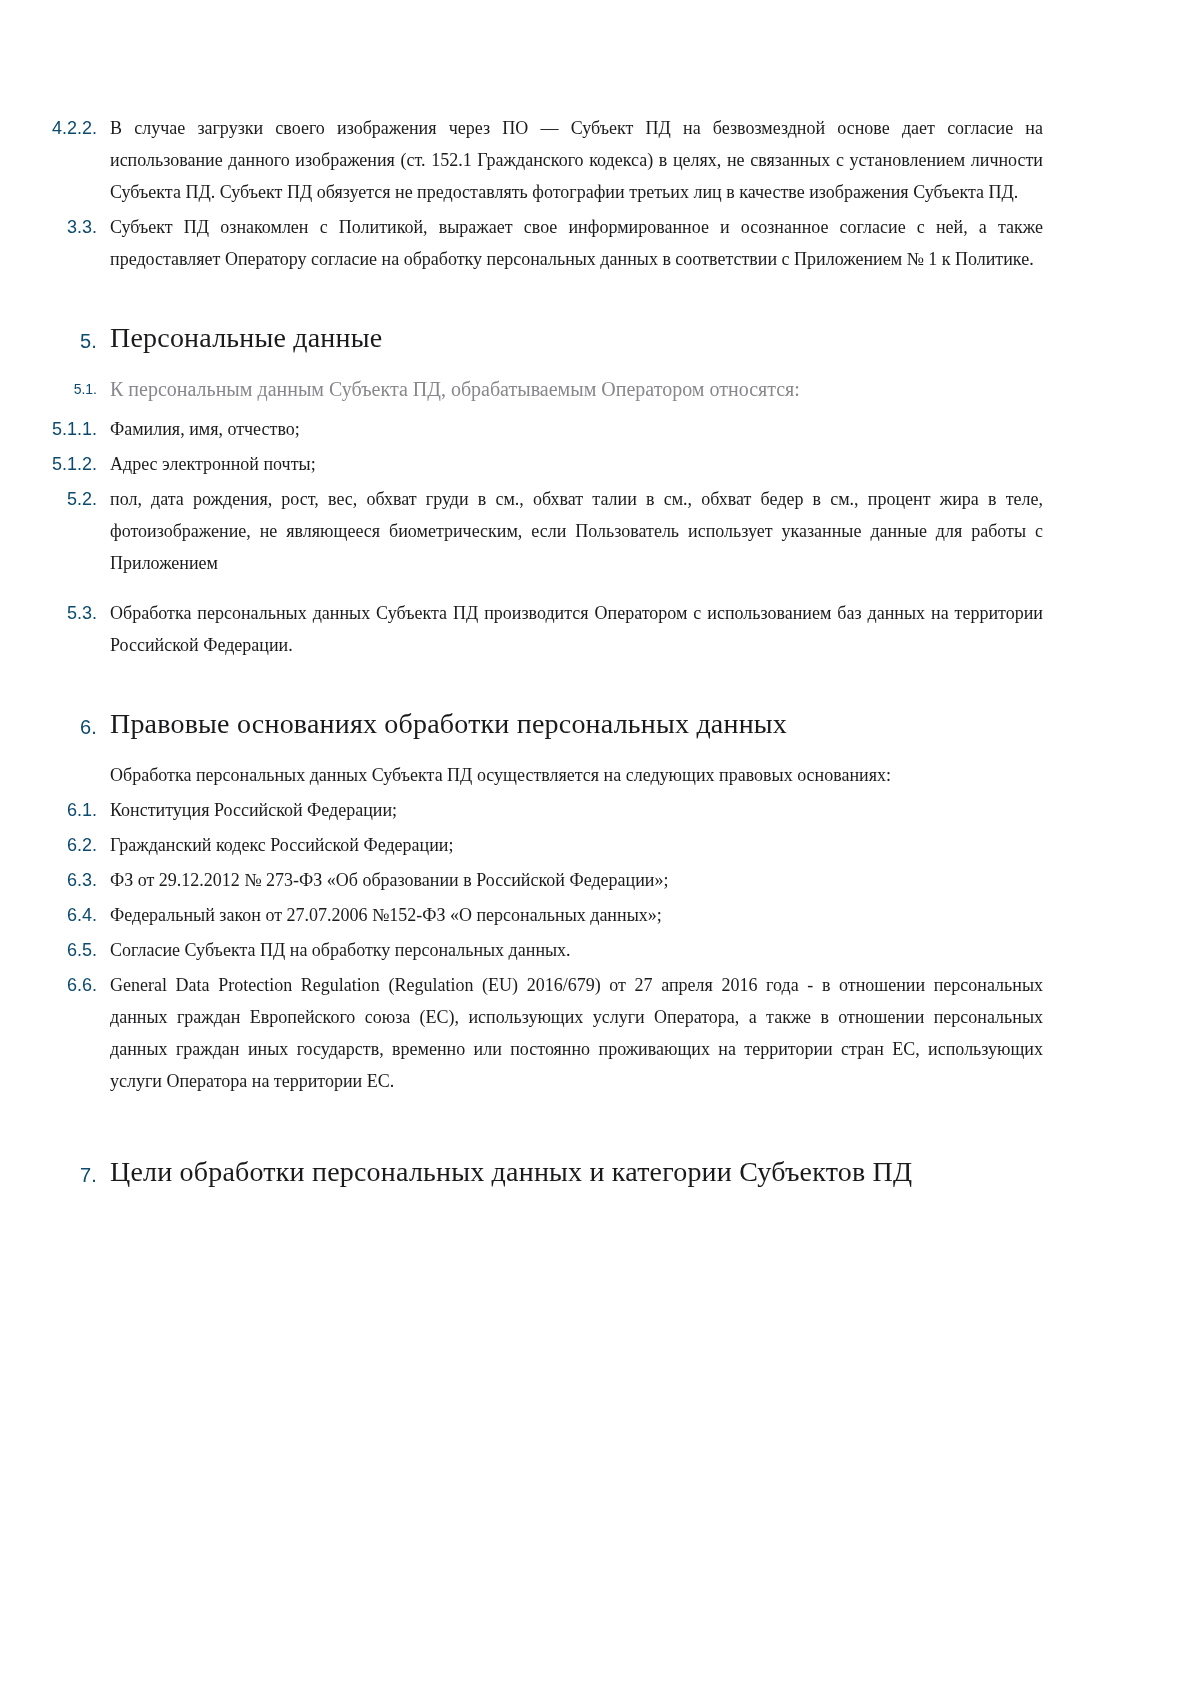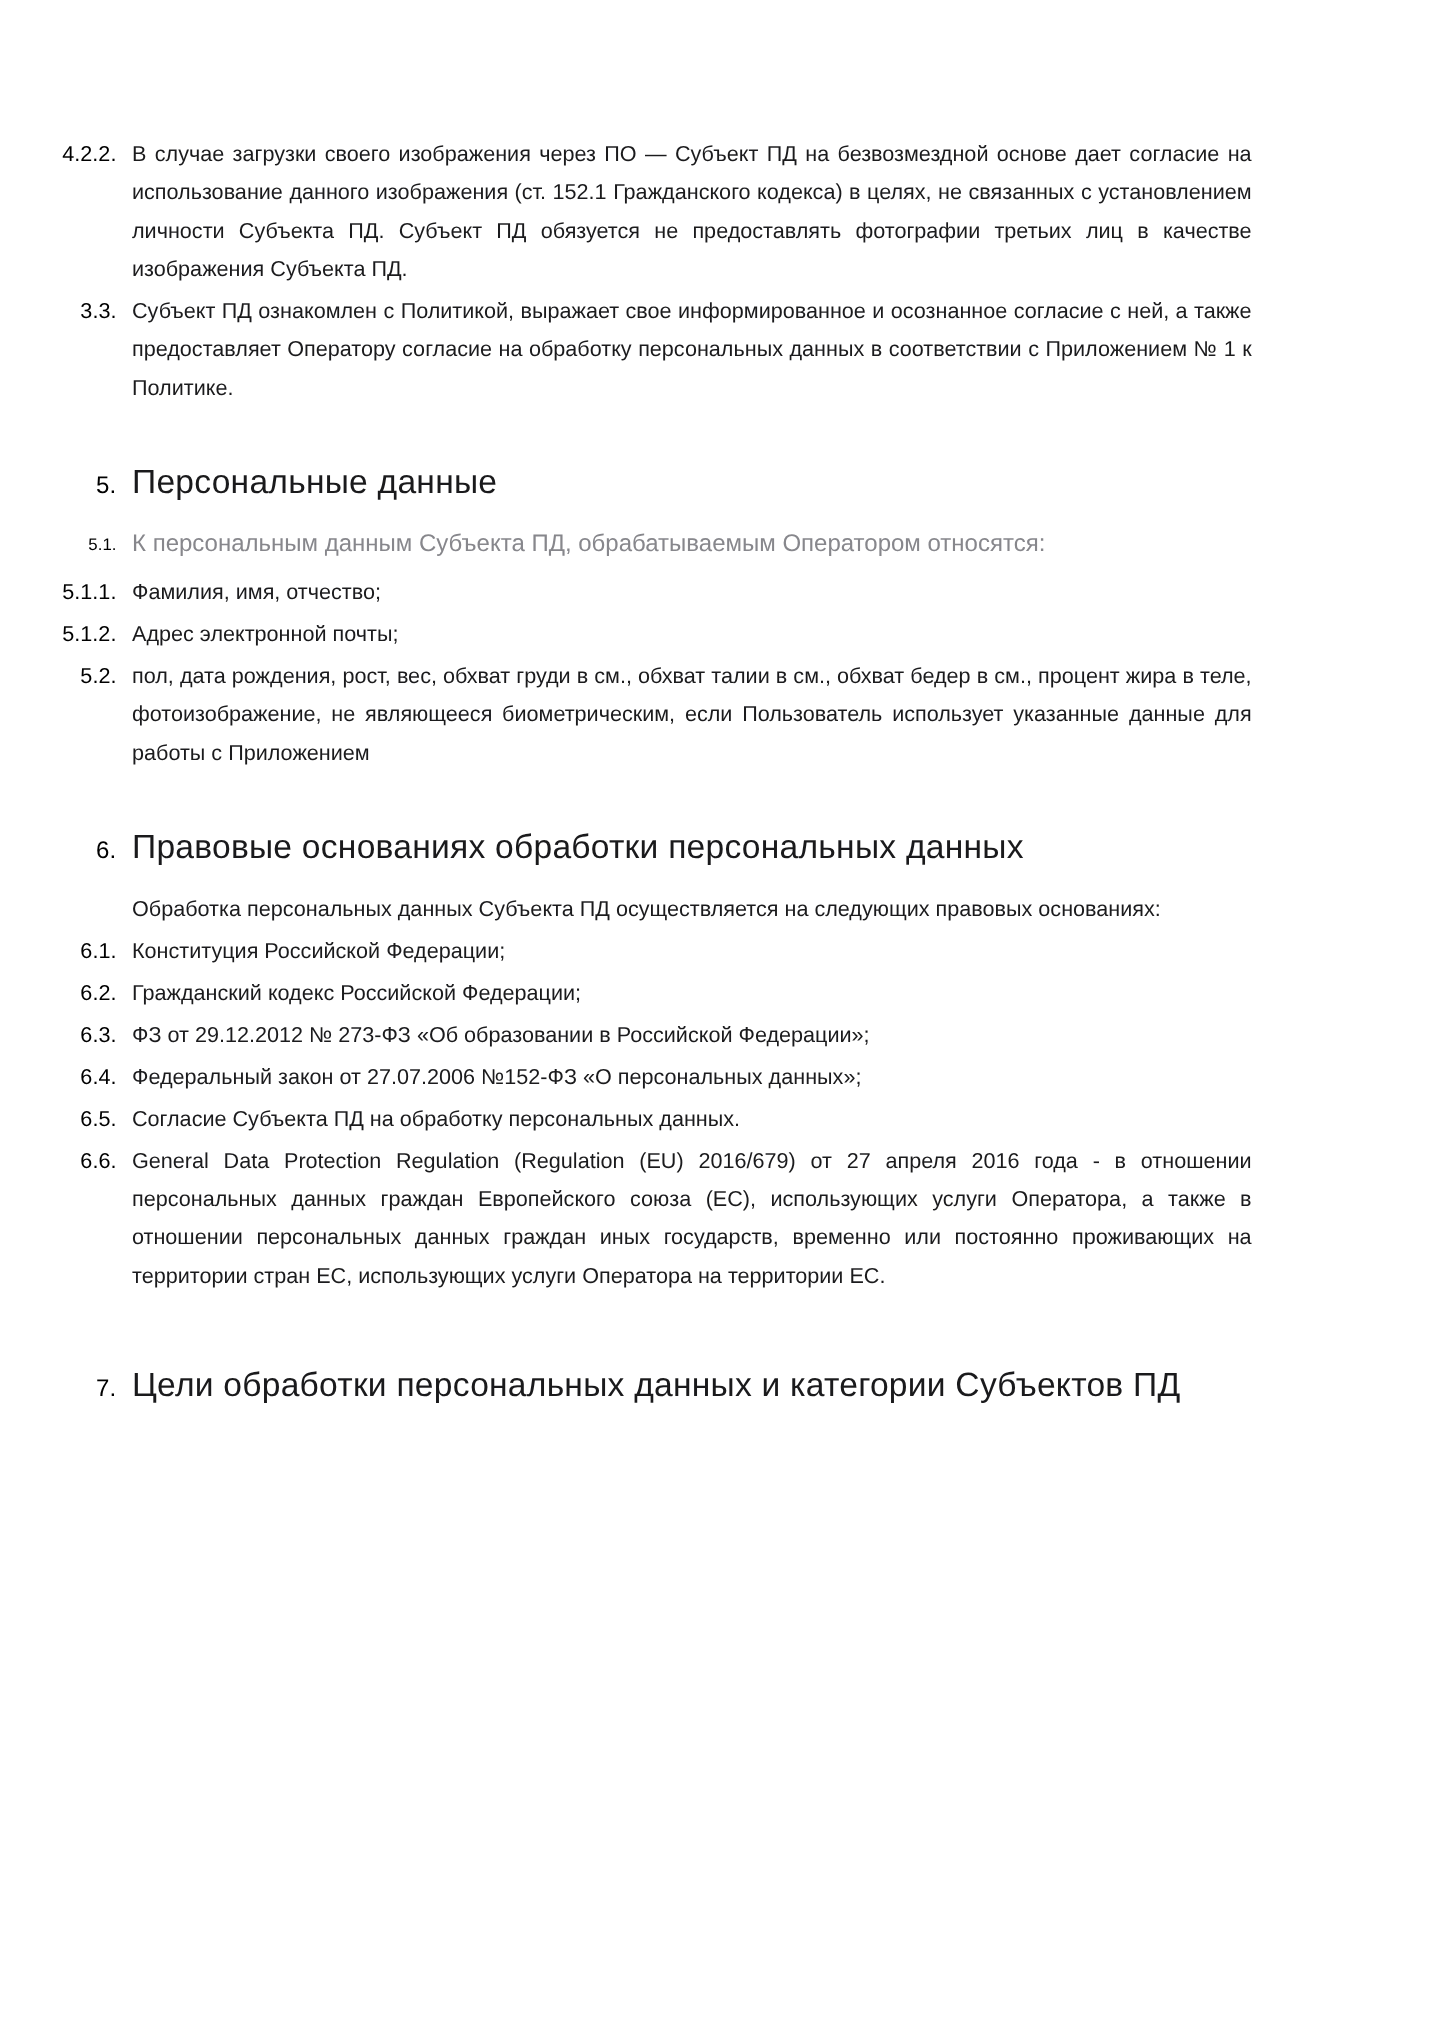--- a/index.html
+++ b/index.html
@@ -23,24 +23,25 @@
     position: relative;
     font-size: 18px;
     line-height: 32px;
     margin: 0 0 3px 0;
   }
   .item .num {
     position: absolute;
     right: calc(100% + 13px);
     top: 0;
     white-space: nowrap;
-    color: #000000;
+    color: #0c4a6e;
   }
   .item .txt {
     display: block;
+    font-family: Liberation Serif, serif;
   }
   .para .txt {
     text-align: justify;
     text-justify: inter-word;
   }
   .heading {
     font-size: 28px;
     line-height: 38px;
     margin: 44px 0 16px 0;
     color: #1a1a1c;
@@ -101,20 +102,24 @@
     <span class="txt">Адрес электронной почты;</span>
   </div>
 
 
 
   <div class="item para">
     <span class="num">5.2.</span>
     <span class="txt">пол, дата рождения, рост, вес, обхват груди в см., обхват талии в см., обхват бедер в см., процент жира в теле, фотоизображение, не являющееся биометрическим, если Пользователь использует указанные данные для работы с Приложением</span>
   </div>
 
+  <div class="item para gap-top">
+    <span class="num">5.3.</span>
+    <span class="txt">Обработка персональных данных Субъекта ПД производится Оператором с использованием баз данных на территории Российской Федерации.</span>
+  </div>
 
 
   <div class="item heading">
     <span class="num">6.</span>
     <span class="txt">Правовые основаниях обработки персональных данных</span>
   </div>
 
   <div class="item para">
     <span class="txt">Обработка персональных данных Субъекта ПД осуществляется на следующих правовых основаниях:</span>
   </div>

